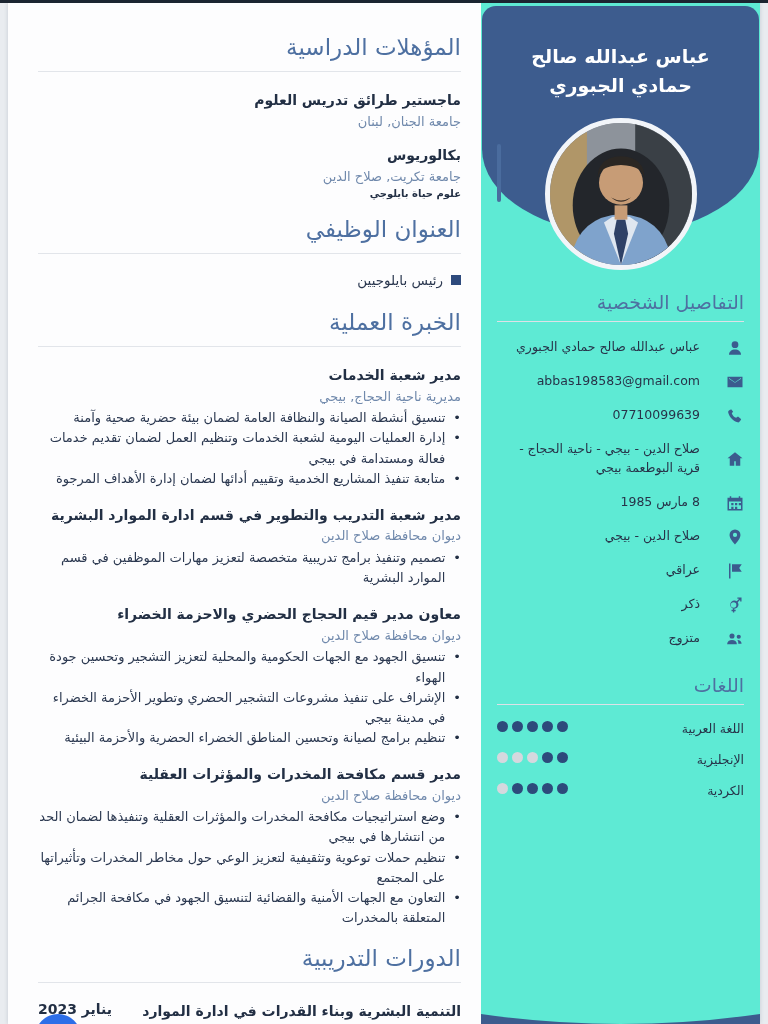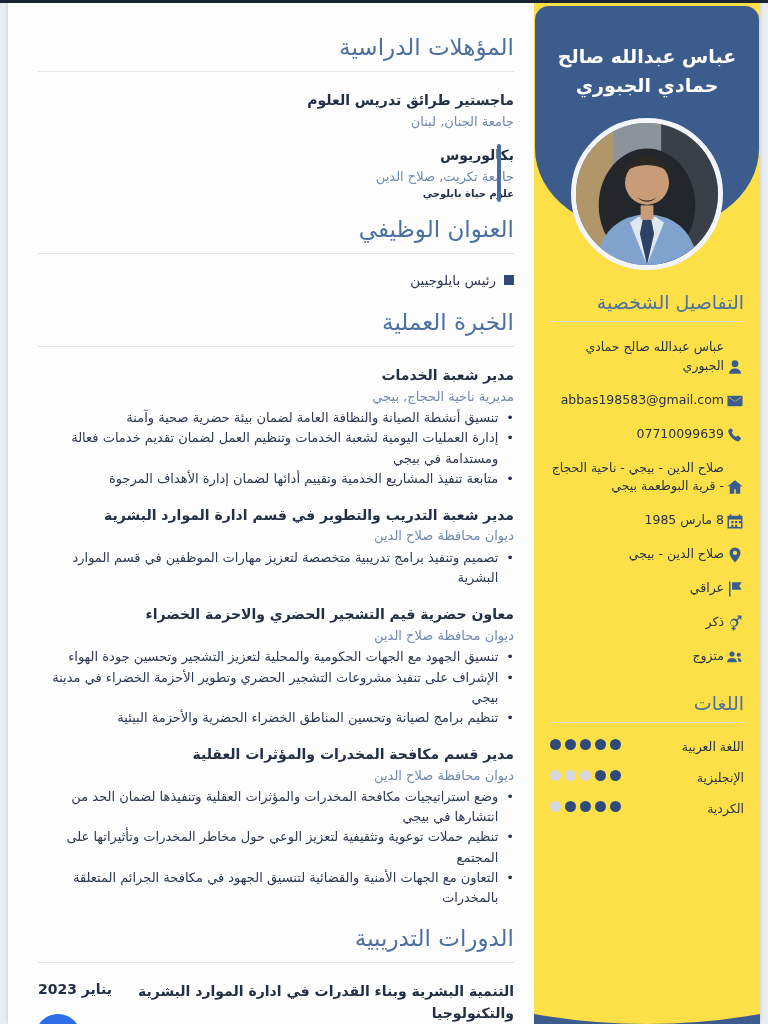--- a/index.html
+++ b/index.html
@@ -48,21 +48,21 @@
     position:absolute; bottom:-36px; left:27px; width:46px; height:46px;
     border-radius:50%; background:#2d6ee8; border:none; z-index:40;
   }
   .scrollbar-thumb {
     position:absolute; top:144px; left:497px; width:4px; height:58px;
     background:#4a6c9e; border-radius:2px; z-index:45;
   }
 
   
   .sidebar {
-    width:226px; flex:0 0 auto; background:#fde047; position:relative; overflow:hidden;
+    width:279px; flex:0 0 auto; background:#5eead4; position:relative; overflow:hidden;
   }
   .banner {
     position:absolute; top:3px; left:1px; right:1px; height:228px;
     background:#3d5c8e;
     border-radius:14px 14px 50% 50% / 14px 14px 85px 85px;
   }
   .banner-name {
     padding-top:36px; text-align:center; color:#fff;
     font-size:19px; font-weight:700; line-height:1.55;
   }
@@ -70,21 +70,21 @@
     position:absolute; top:115px; left:50%; transform:translateX(-50%);
     width:152px; height:152px; border-radius:50%;
     border:5px solid #f2f5f9; overflow:hidden; background:#8d939b; z-index:5;
   }
   .photo svg { width:100%; height:100%; display:block; }
 
   .sidebar-content { position:relative; padding:288px 16px 0 16px; z-index:4; }
   .side-title { color:#4e70a1; font-size:19px; font-weight:500; }
   .side-rule { border-bottom:1px solid #dde1e7; margin-top:8px; margin-bottom:16px; }
 
-  .detail-row { display:flex; gap:2px; align-items:flex-end; margin-bottom:15px; }
+  .detail-row { display:flex; gap:26px; align-items:center; margin-bottom:15px; }
   .detail-row .icon { flex:0 0 auto; width:18px; height:18px; margin-top:1px; }
   .detail-row .icon svg { width:18px; height:18px; display:block; fill:#3b5c8e; }
   .detail-text { font-size:12.5px; color:#273349; line-height:1.5; }
 
   .langs { margin-top:26px; }
   .lang-row { display:flex; justify-content:space-between; align-items:flex-start; margin-bottom:16px; }
   .lang-label { font-size:12.5px; color:#273349; }
   .dots { display:flex; gap:4px; }
   .dot { width:11px; height:11px; border-radius:50%; background:#d5d8de; }
   .dot.filled { background:#2d4a7b; }
@@ -310,21 +310,21 @@
         <div class="entry-org">ديوان محافظة صلاح الدين</div>
         <ul>
           <li>
               <span class="dot-bullet">•</span>
               <span>تصميم وتنفيذ برامج تدريبية متخصصة لتعزيز مهارات الموظفين في قسم الموارد البشرية</span>
             </li>
         </ul>
       </div>
 
       <div class="job">
-        <div class="entry-role">معاون حضرية قيم التشجير الحضري والاحزمة الخضراء</div>
+        <div class="entry-role">معاون مدير قيم الحجاج الحضري والاحزمة الخضراء</div>
         <div class="entry-org">ديوان محافظة صلاح الدين</div>
         <ul>
           <li>
               <span class="dot-bullet">•</span>
               <span>تنسيق الجهود مع الجهات الحكومية والمحلية لتعزيز التشجير وتحسين جودة الهواء</span>
             </li>
           <li>
               <span class="dot-bullet">•</span>
               <span>الإشراف على تنفيذ مشروعات التشجير الحضري وتطوير الأحزمة الخضراء في مدينة بيجي</span>
             </li>

